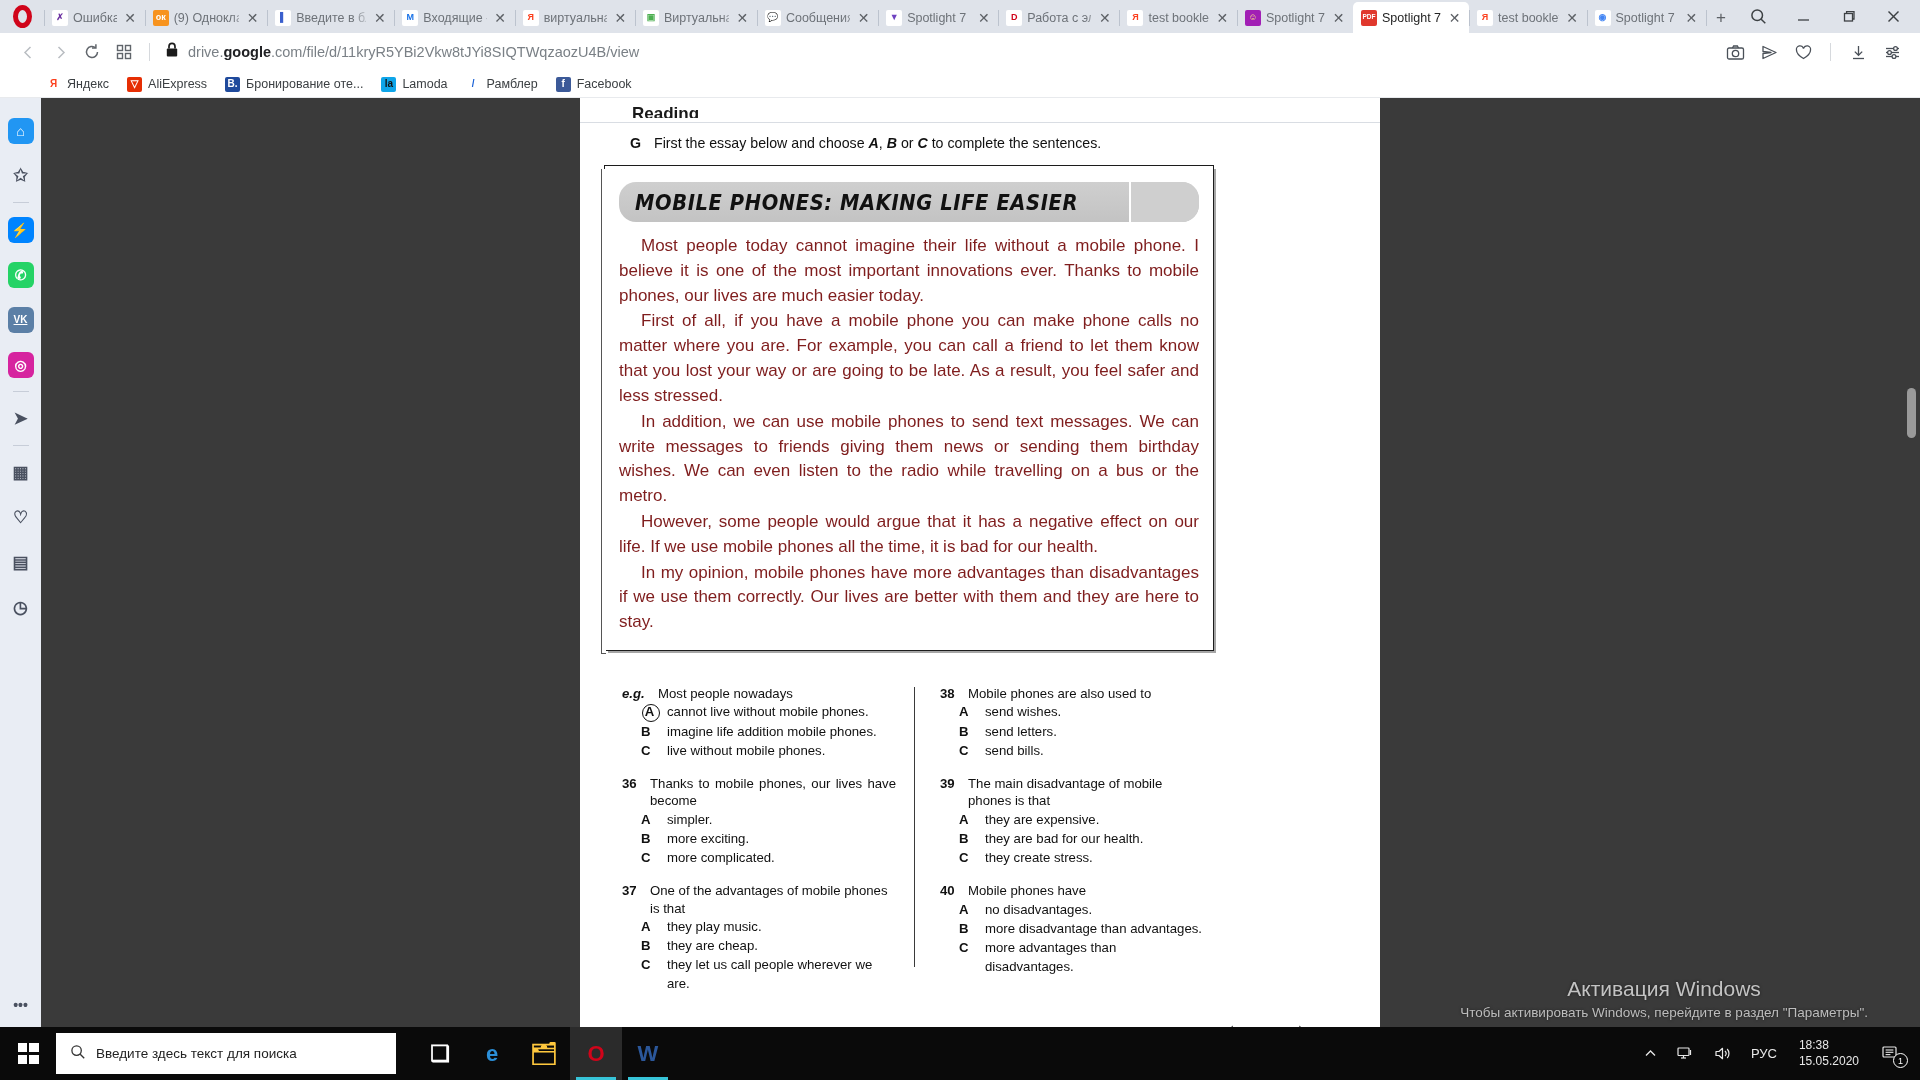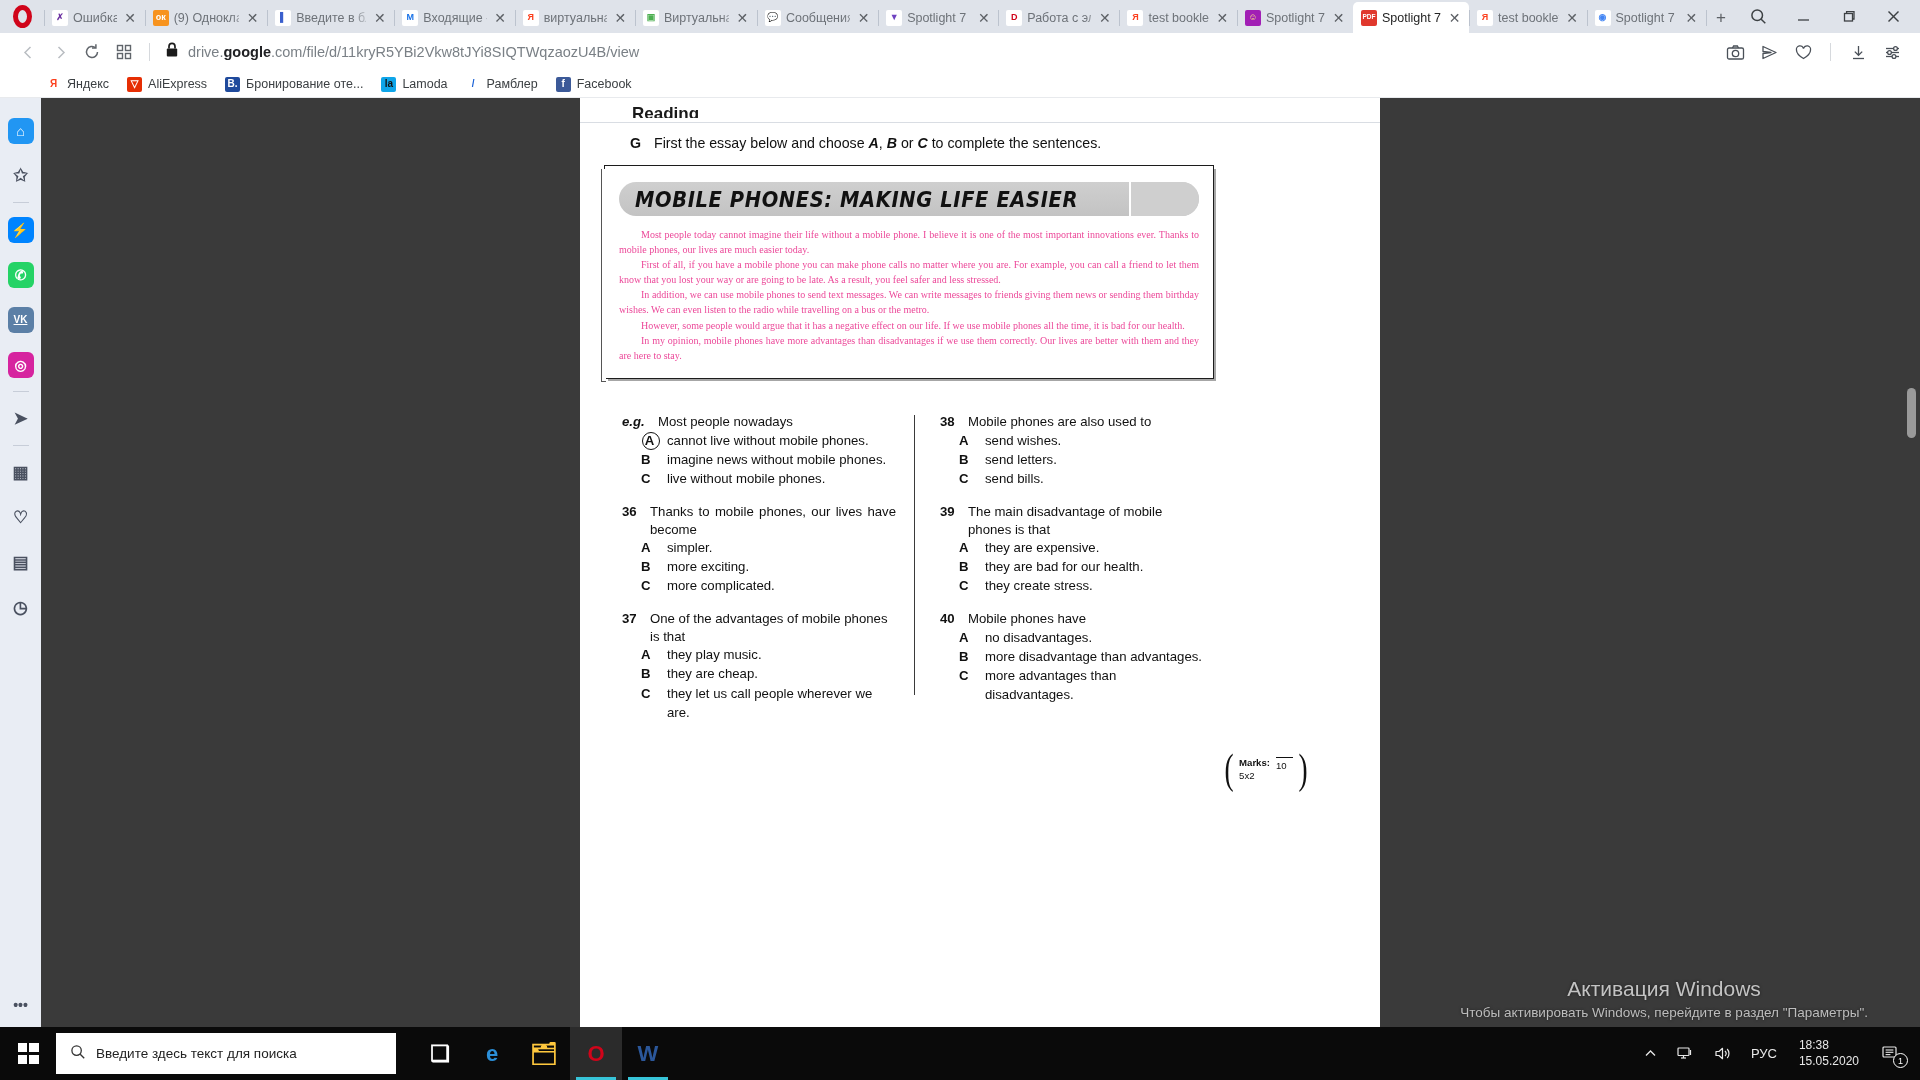--- a/index.html
+++ b/index.html
@@ -139,36 +139,36 @@
     border: 1.4px solid #1c1c1c; background: #fff;
     padding: 16px 14px 14px 14px;
     box-shadow: 3px 3px 0 -1px rgba(0,0,0,0.35);
   }
   .essaybox::before {
     content: ""; position: absolute; left: -4px; top: 3px; width: 4px; bottom: -4px;
     background: #fff; border-left: 1.2px solid #555; border-bottom: 1.2px solid #555;
     transform: skewY(-1.2deg);
   }
   .banner {
-    height: 34px; background: linear-gradient(180deg,#cfcfcf,#c3c3c3);
+    height: 40px; background: linear-gradient(180deg,#cfcfcf,#c3c3c3);
     border-radius: 17px; display: flex; align-items: center; padding-left: 16px;
     position: relative; margin-bottom: 12px;
   }
   .banner .btitle {
     font-family: "DejaVu Sans", sans-serif; font-weight: 700; font-style: italic;
     font-size: 19.5px; letter-spacing: 0.6px; color: #111;
     transform: scaleY(1.12); transform-origin: left center; white-space: nowrap;
   }
   .banner .bcut {
     position: absolute; right: 0; top: 0; bottom: 0; width: 70px;
     background: #cfcfcf; border-left: 2px solid #fff; border-radius: 0 17px 17px 0;
   }
   .para {
-    font-family: Liberation Serif, serif;
-    font-size: 10px; line-height: 1.46; text-align: justify; color: #ec4899;
+    font-family: Liberation Sans, sans-serif;
+    font-size: 17px; line-height: 1.46; text-align: justify; color: #7f1d1d;
     text-indent: 22px; margin-bottom: 1px;
   }
 
   
   .qzone { display: flex; gap: 0; margin-top: 34px; padding-left: 14px; position: relative; }
   .qcol { width: 290px; }
   .qcol.left { padding-right: 16px; }
   .qcol.right { padding-left: 28px; }
   .coldiv {
     position: absolute; left: 306px; top: 2px; bottom: 42px; width: 1.4px; background: #3a3a3a;
@@ -551,21 +551,21 @@
                 <div class="qhead">
                   <span class="num eg">e.g.</span>
                   <span class="qtext">Most people nowadays</span>
                 </div>
                 <div class="opt">
                   <span class="ol circled">A</span>
                   <span>cannot live without mobile phones.</span>
                 </div>
                 <div class="opt">
                   <span class="ol">B</span>
-                  <span>imagine news without mobile phones.</span>
+                  <span>imagine life addition mobile phones.</span>
                 </div>
                 <div class="opt">
                   <span class="ol">C</span>
                   <span>live without mobile phones.</span>
                 </div>
               </div>
               <div class="qblock">
                 <div class="qhead">
                   <span class="num">36</span>
                   <span class="qtext just">Thanks to mobile phones, our lives have become</span>

